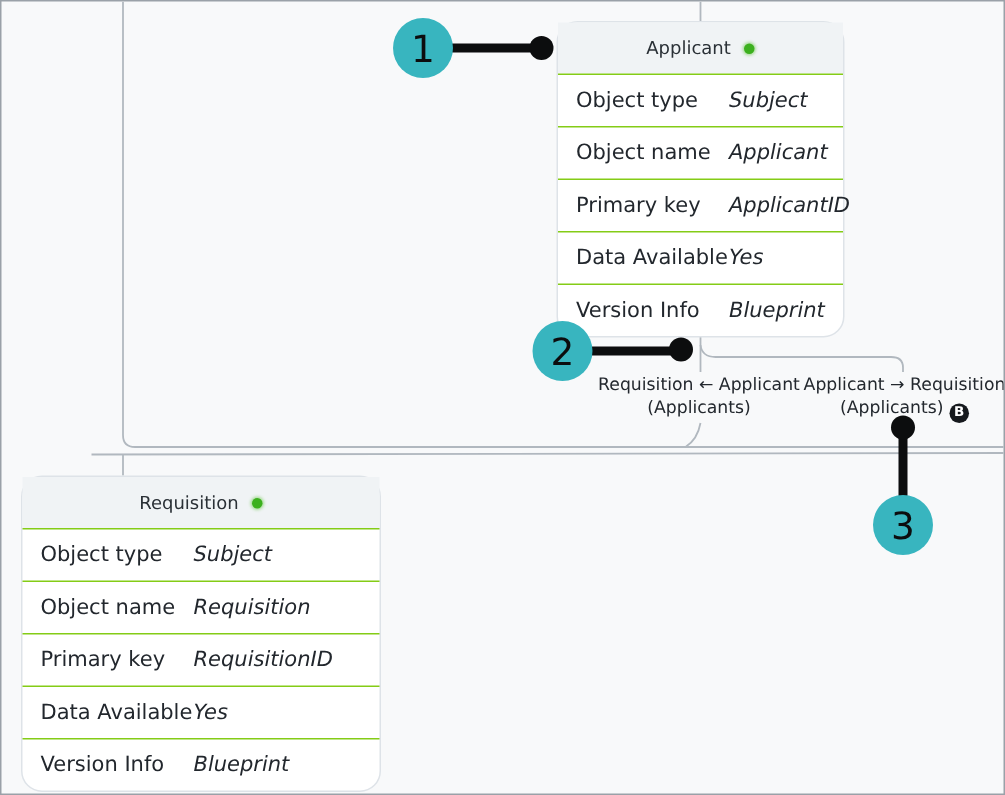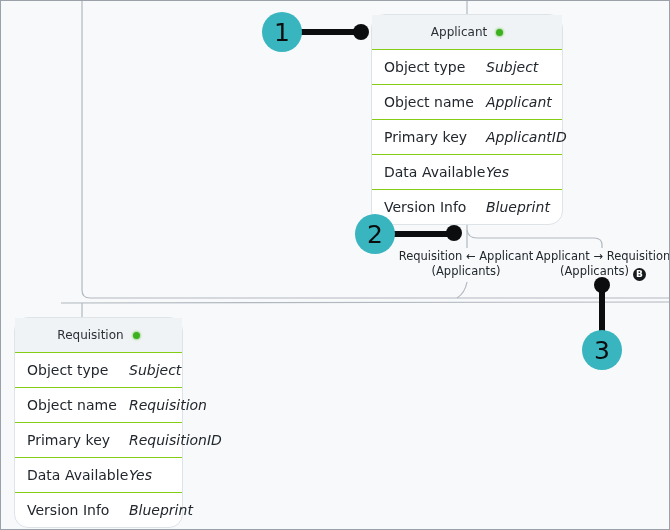--- a/index.html
+++ b/index.html
@@ -38,21 +38,21 @@
   .prop-row {
     height:35px; position:relative;
     display:flex; align-items:center;
     padding-left:12px;
     border-top:1px solid #84cc16;
     font-size:14px; color:#22272d;
   }
   .prop-value { position:absolute; left:114px;font-style:italic; }
 
   .card-applicant  { left:370px; top:13px;  width:192px; }
-  .card-requisition{ left:13px;  top:316px; width:169px; }
+  .card-requisition{ left:13px;  top:316px; width:240px; }
 
   
   .rel-label {
     position:absolute; z-index:2; width:180px;
     text-align:center;
     font-size:11.5px; line-height:15px; color:#23282e;
   }
   .rel-left  { left:375px; top:248px; }
   .rel-right { left:512px; top:248px; }
   .badge-b {

